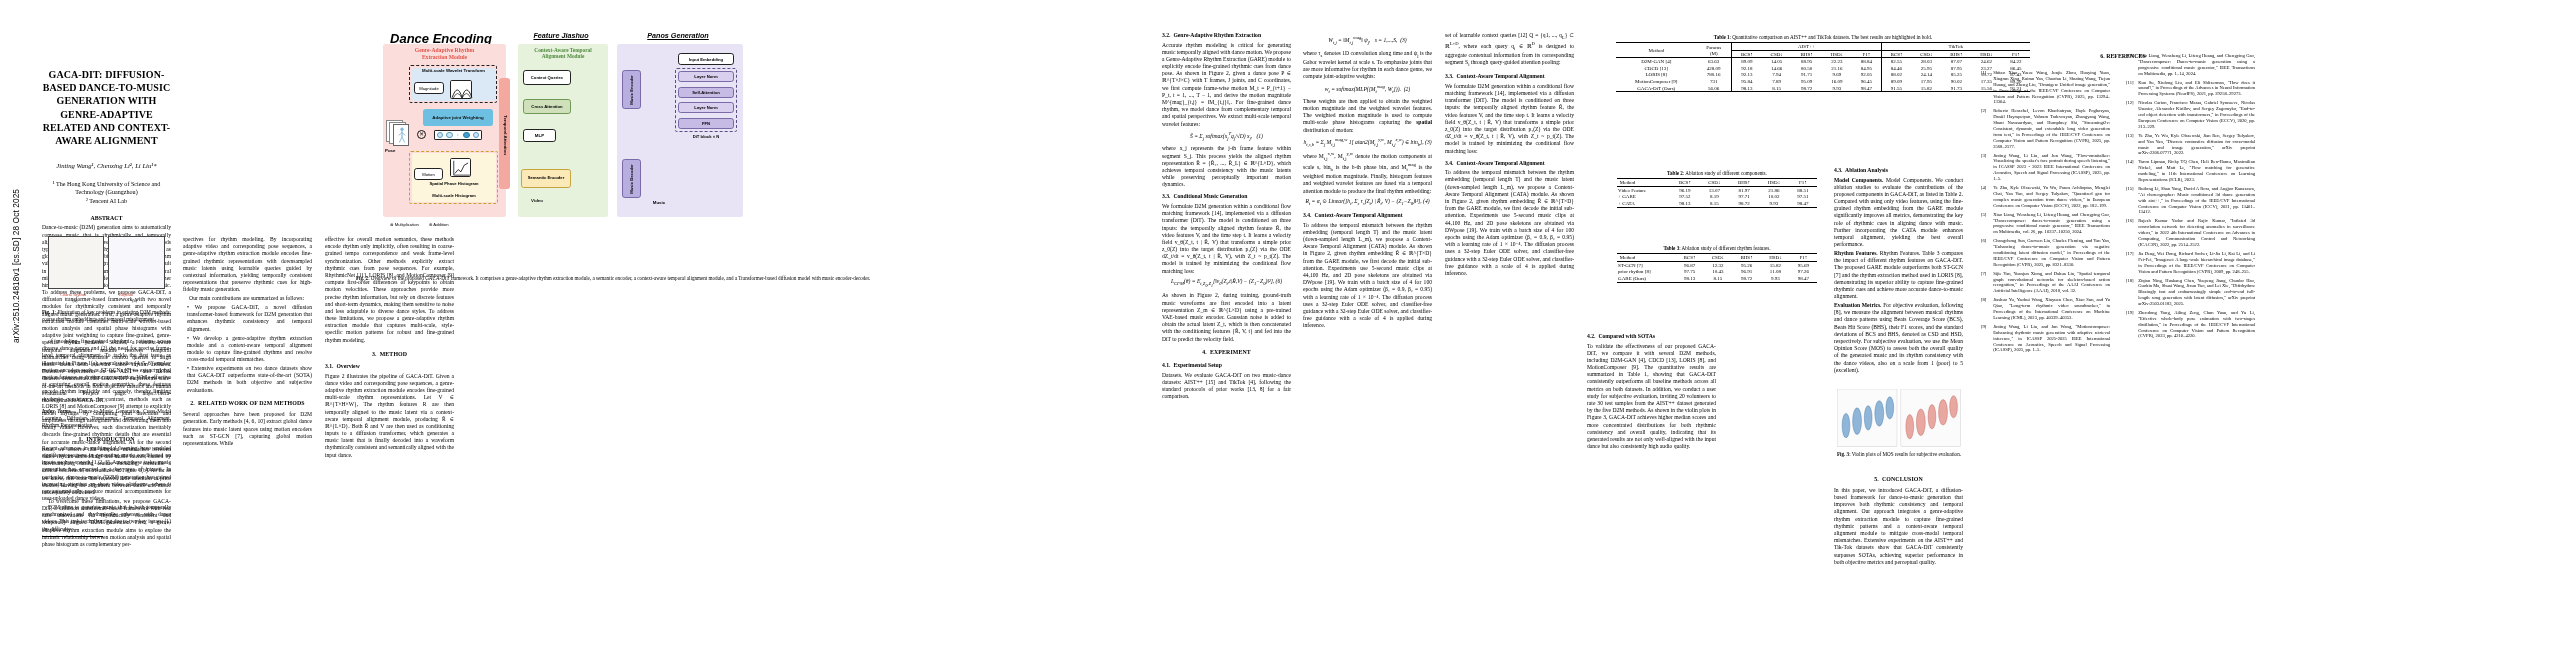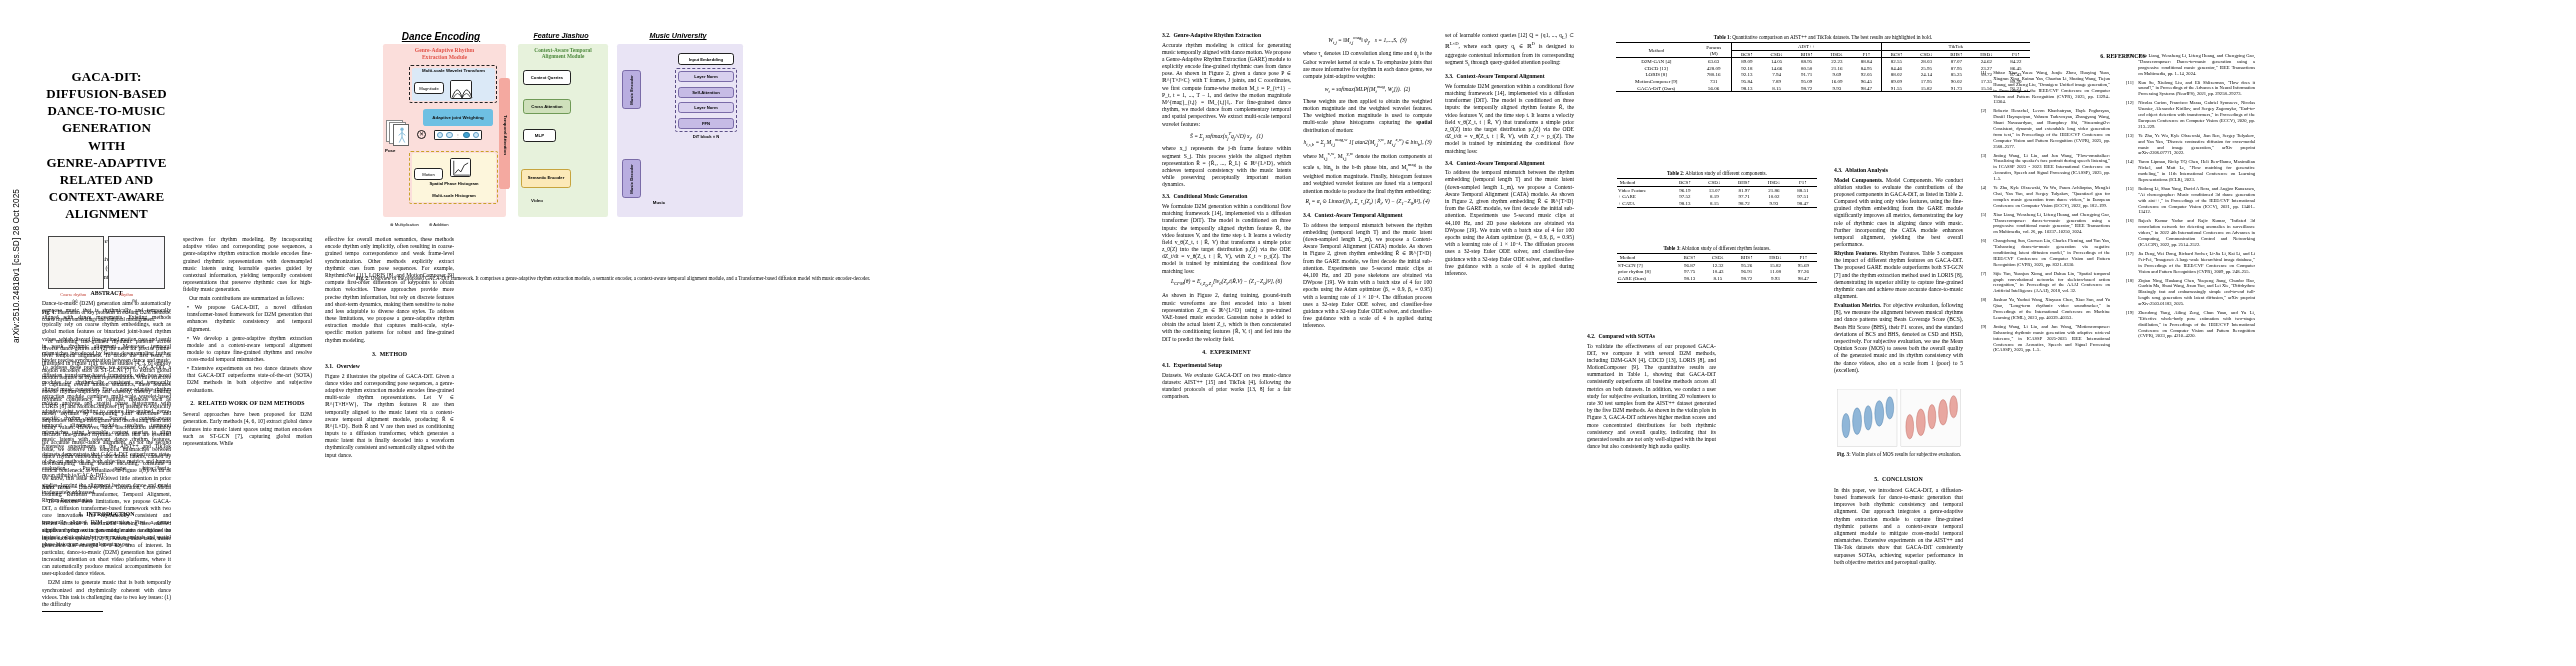--- a/index.html
+++ b/index.html
@@ -29,21 +29,21 @@
     white-space: nowrap;
   }
 
   
   .col { position:absolute; top:0; }
   .txt { font-size: 5.6px; line-height: 1.285; text-align: justify; hyphens: auto; }
   .txt p { margin: 0 0 1.7px 0; text-indent: 6.1px; }
   .txt p.noind { text-indent: 0; }
 
   h1.title {
-    font-size: 13px; font-weight: bold; text-align:center;
+    font-size: 10px; font-weight: bold; text-align:center;
     line-height:1.32; margin: 0; letter-spacing: 0.1px;
   }
   .authors { text-align:center; font-style: italic; font-size: 6.7px; margin-top: 14.5px; }
   .affil { text-align:center; font-size: 6.1px; margin-top: 11px; line-height:1.45; }
 
   h2.sec { font-size: 5.9px; font-weight:bold; text-align:center; margin: 6.7px 0 3.3px 0; letter-spacing:0.1px;}
   h3.sub { font-size: 5.7px; font-weight:bold; margin: 5px 0 2.2px 0; }
   .abshead { font-size: 5.9px; font-weight:bold; text-align:center; margin: 9px 0 3.3px 0; }
   .kw { font-size: 5.3px; margin-top: 4.4px; }
   .kw b { font-weight:bold; }
@@ -166,23 +166,23 @@
     <h3 class="sub">
       <span>3.1.</span>&nbsp;
       <span>Overview</span>
     </h3>
     <p class="noind">Figure 2 illustrates the pipeline of GACA-DiT. Given a dance video and corresponding pose sequences, a genre-adaptive rhythm extraction module encodes fine-grained multi-scale rhythm representations. Let V ∈ ℝ^{T×H×W}, The rhythm features R are then temporally aligned to the music latent via a context-aware temporal alignment module, producing R̃ ∈ ℝ^{L×D}. Both R̃ and V are then used as conditioning inputs to a diffusion transformer, which generates a music latent that is finally decoded into a waveform rhythmically consistent and semantically aligned with the input dance.</p>
   </div>
 
   <div class="fig2wrap">
     <div class="fig2">
 
-      <div class="lbl-title" style="left:21px;top:0px;width:128px;font-size:10px;">Dance Encoding</div>
+      <div class="lbl-title" style="left:21px;top:0px;width:128px;font-size:13px;">Dance Encoding</div>
       <div class="lbl-title" style="left:155px;top:0px;width:100px;font-size:7.2px;">Feature Jiashuo</div>
-      <div class="lbl-title" style="left:261px;top:0px;width:122px;font-size:7.2px;">Music University</div>
+      <div class="lbl-title" style="left:261px;top:0px;width:122px;font-size:7.2px;">Panos Generation</div>
 
       <div style="position:absolute;left:27px;top:13.3px;width:123px;height:173px;background:#fbdedb;border-radius:2.2px;"></div>
       <div style="position:absolute;left:29px;top:15.6px;width:119px;text-align:center;color:#e2544a;font-weight:bold;font-size:5.6px;line-height:1.25;font-family:'Liberation Serif',serif;">
         <span>Genre-Adaptive Rhythm</span><br><span>Extraction Module</span>
       </div>
 
       <div class="dash" style="left:53px;top:34px;width:88px;height:38px;"></div>
       <div style="position:absolute;left:56px;top:37px;width:83px;height:33px;background:#dbe9f7;border-radius:2.2px;"></div>
       <div style="position:absolute;left:56px;top:37px;width:83px;text-align:center;font-size:4.4px;font-weight:bold;font-family:'Liberation Sans',sans-serif;line-height:1.15;">
         <span>Multi-scale Wavelet Transform</span>

